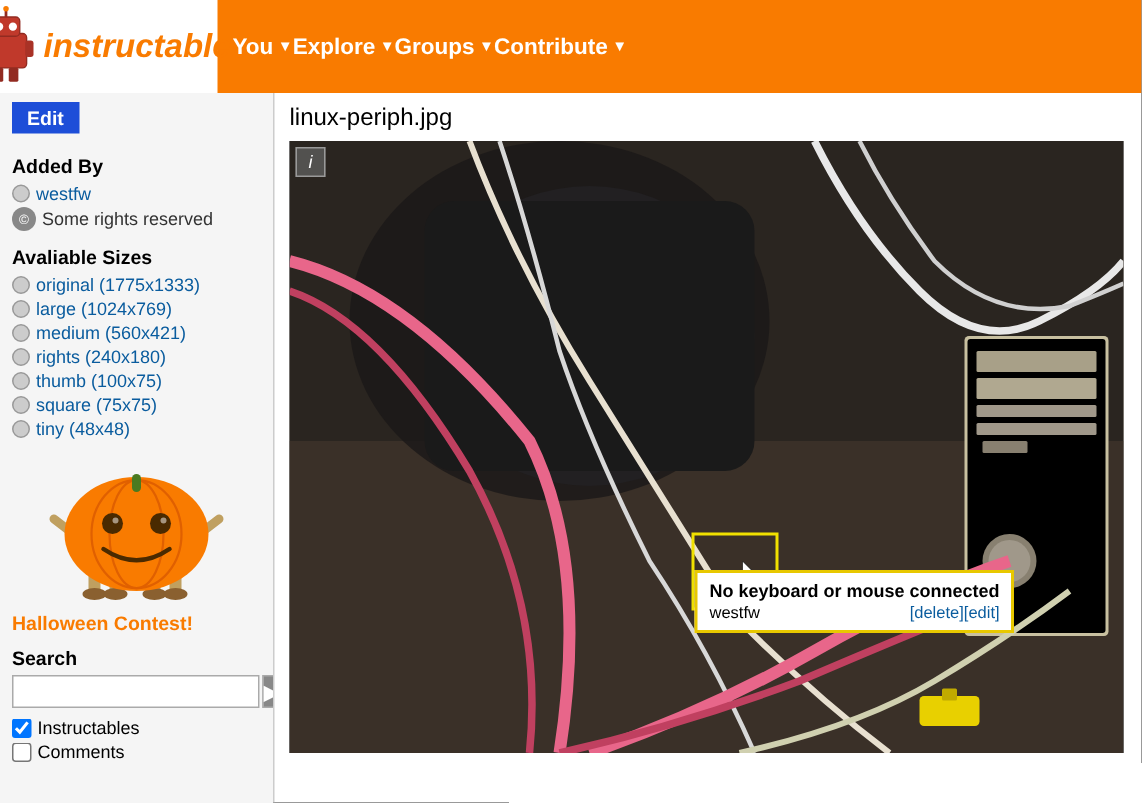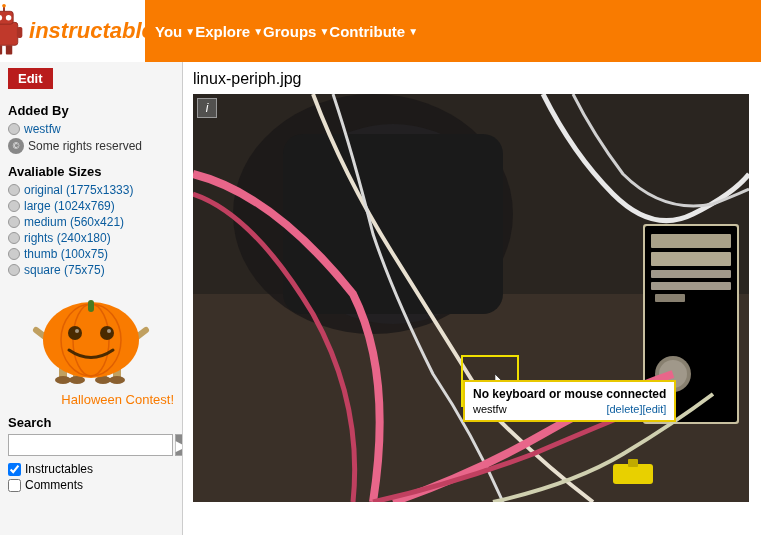--- a/index.html
+++ b/index.html
@@ -64,21 +64,21 @@
     
     #sidebar {
       width: 183px;
       flex-shrink: 0;
       background: #f5f5f5;
       border-right: 1px solid #ccc;
       padding: 6px 8px;
       overflow-y: auto;
     }
     .edit-btn {
-      background: #b91c1c;
+      background: #1d4ed8;
       color: #fff;
       font-weight: bold;
       font-size: 13px;
       padding: 3px 10px;
       border: none;
       cursor: pointer;
       display: inline-block;
       margin-bottom: 8px;
     }
     .section-title {
@@ -136,24 +136,24 @@
       cursor: pointer;
     }
 
     
     #pumpkin-area {
       text-align: center;
       margin: 8px 0 4px 0;
     }
     #halloween-link {
       color: #f97b00;
-      font-weight: normal;
+      font-weight: bold;
       font-size: 13px;
       cursor: pointer;
-      text-align: right;
+      text-align: left;
       display: block;
       margin-bottom: 8px;
     }
 
     
     #search-area {
       margin-top: 4px;
     }
     .search-label {
       font-weight: bold;
@@ -361,20 +361,24 @@
       <a class="size-link">rights (240x180)</a>
     </div>
     <div class="info-item">
       <span class="circle-icon filled"></span>
       <a class="size-link">thumb (100x75)</a>
     </div>
     <div class="info-item">
       <span class="circle-icon filled"></span>
       <a class="size-link">square (75x75)</a>
     </div>
+    <div class="info-item">
+      <span class="circle-icon filled"></span>
+      <a class="size-link">tiny (48x48)</a>
+    </div>
 
     
     <div id="pumpkin-area">
       <svg width="120" height="100" viewBox="0 0 120 100">
 
         <rect x="28" y="78" width="8" height="16" fill="#c0a060" rx="2"></rect>
         <rect x="42" y="78" width="8" height="16" fill="#c0a060" rx="2"></rect>
         <rect x="68" y="78" width="8" height="16" fill="#c0a060" rx="2"></rect>
         <rect x="82" y="78" width="8" height="16" fill="#c0a060" rx="2"></rect>
 

